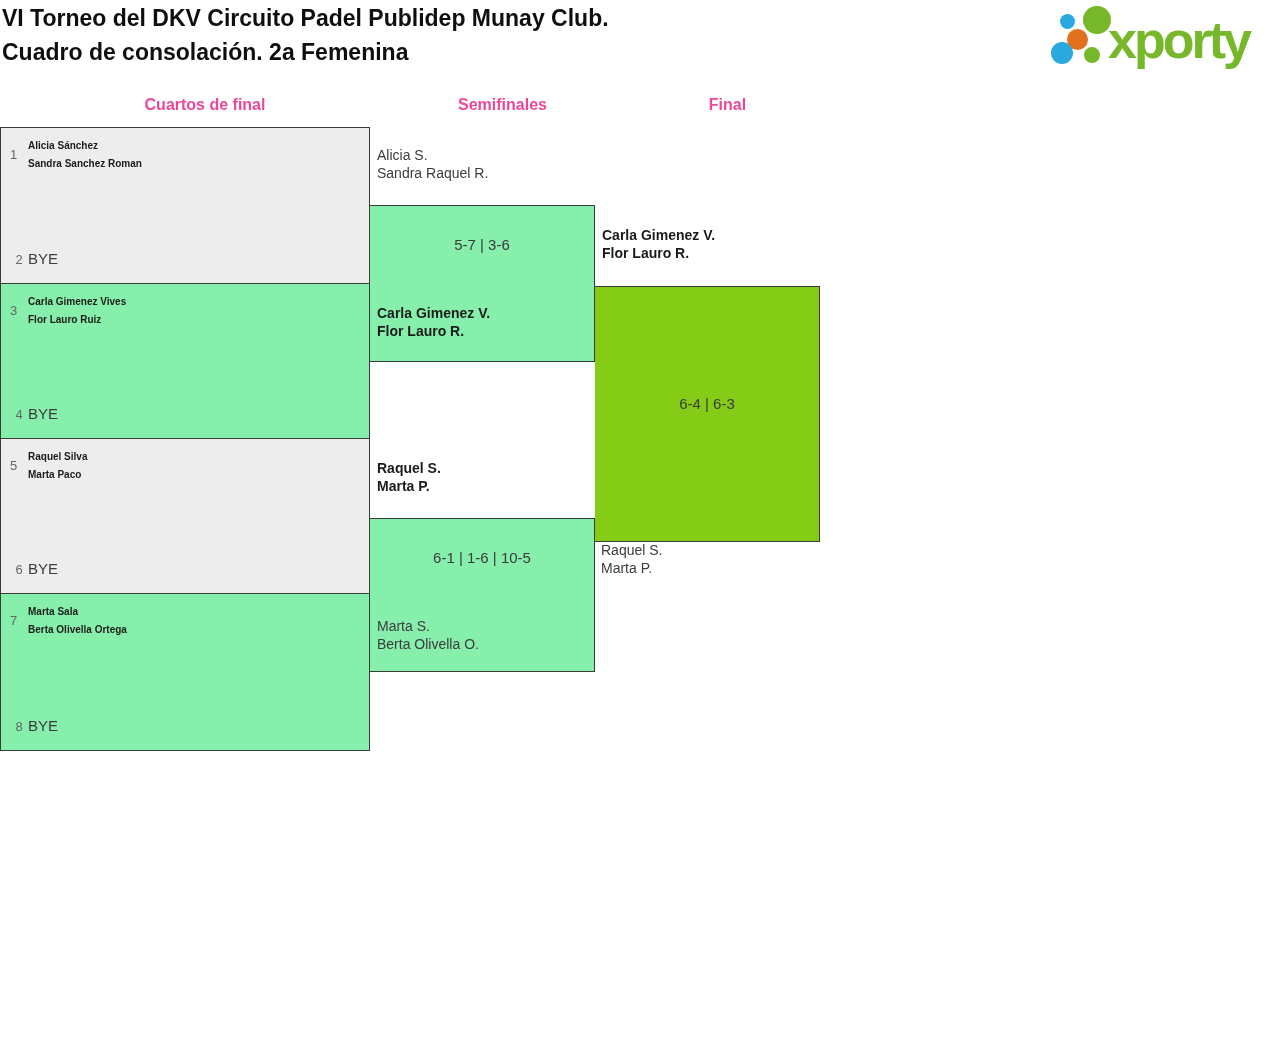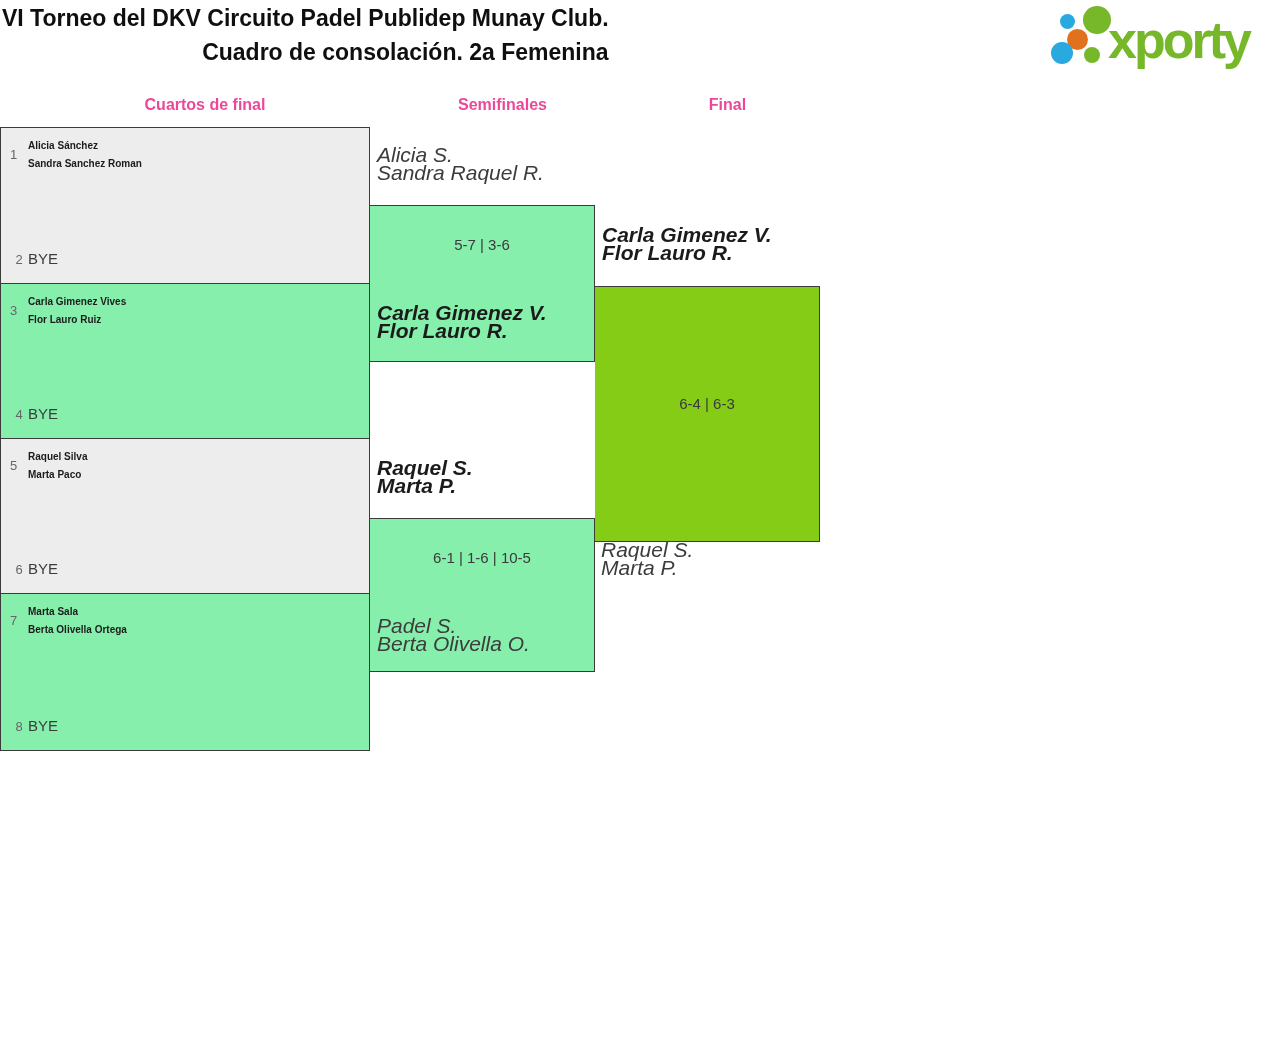--- a/index.html
+++ b/index.html
@@ -5,21 +5,21 @@
   * { margin:0; padding:0; box-sizing:border-box; }
   html,body { background:#fff; }
   .page {
     position:relative; width:1280px; height:1048px; background:#ffffff;
     font-family:"Liberation Sans", sans-serif; overflow:hidden;
   }
 
   
   .title {
     position:absolute; left:2px; top:1px;
-    font-size:23px; font-weight:bold; line-height:34px; color:#0f0f0f;text-align:right;
+    font-size:23px; font-weight:bold; line-height:34px; color:#0f0f0f;
   }
   .title span { display:block; }
 
   .logo { position:absolute; left:1050px; top:5px; width:225px; height:70px; cursor:pointer; }
   .dot { position:absolute; border-radius:50%; }
   .dot-blue-small  { left:10px; top:9px;  width:15px; height:15px; background:#29a9e0; }
   .dot-green-large { left:33px; top:1px;  width:28px; height:28px; background:#76b82a; }
   .dot-orange      { left:17px; top:24px; width:21px; height:21px; background:#e2711d; }
   .dot-blue-large  { left:1px;  top:37px; width:22px; height:22px; background:#29a9e0; }
   .dot-green-small { left:34px; top:42px; width:16px; height:16px; background:#76b82a; }
@@ -53,21 +53,21 @@
 
   
   .seed { position:absolute; left:9px; top:19px; font-size:13px; color:#666; }
   .names { position:absolute; left:27px; top:9px;
            font-size:10px; font-weight:bold; line-height:18px; color:#1b1b1b; }
   .nline { display:block; }
   .byerow { position:absolute; left:9px; bottom:16px; font-size:15px; color:#3c3c3c;text-align:center; }
   .byerow .seed-inline { display:inline-block; width:18px; font-size:13px; color:#666; }
 
   
-  .pair { position:absolute; font-size:21px; line-height:18px; color:#3c3c3c;font-style:italic; }
+  .pair { position:absolute; font-size:14px; line-height:18px; color:#3c3c3c; }
   .pair.winner { font-weight:bold; color:#1b1b1b; }
   .score { position:absolute; left:0; width:100%; text-align:center;
            font-size:15px; color:#3a3a3a; }
   .sf .score-pos   { top:30px; }
   .sf .pair-inside { left:7px; top:98px; }
   .final-box .score-pos   { top:108px; }
   .final-box .pair-inside { left:6px; top:254px; }
 </style>
 </head>
 <body>
@@ -150,21 +150,21 @@
   </div>
 
   <div class="pair winner" style="left:377px; top:459px;">
     <span class="nline">Raquel S.</span>
     <span class="nline">Marta P.</span>
   </div>
 
   <div class="match sf sf2">
     <div class="score score-pos">6-1 | 1-6 | 10-5</div>
     <div class="pair pair-inside">
-      <span class="nline">Padel S.</span>
+      <span class="nline">Marta S.</span>
       <span class="nline">Berta Olivella O.</span>
     </div>
   </div>
 
   <div class="pair winner" style="left:602px; top:226px;">
     <span class="nline">Carla Gimenez V.</span>
     <span class="nline">Flor Lauro R.</span>
   </div>
 
   <div class="final-box">

